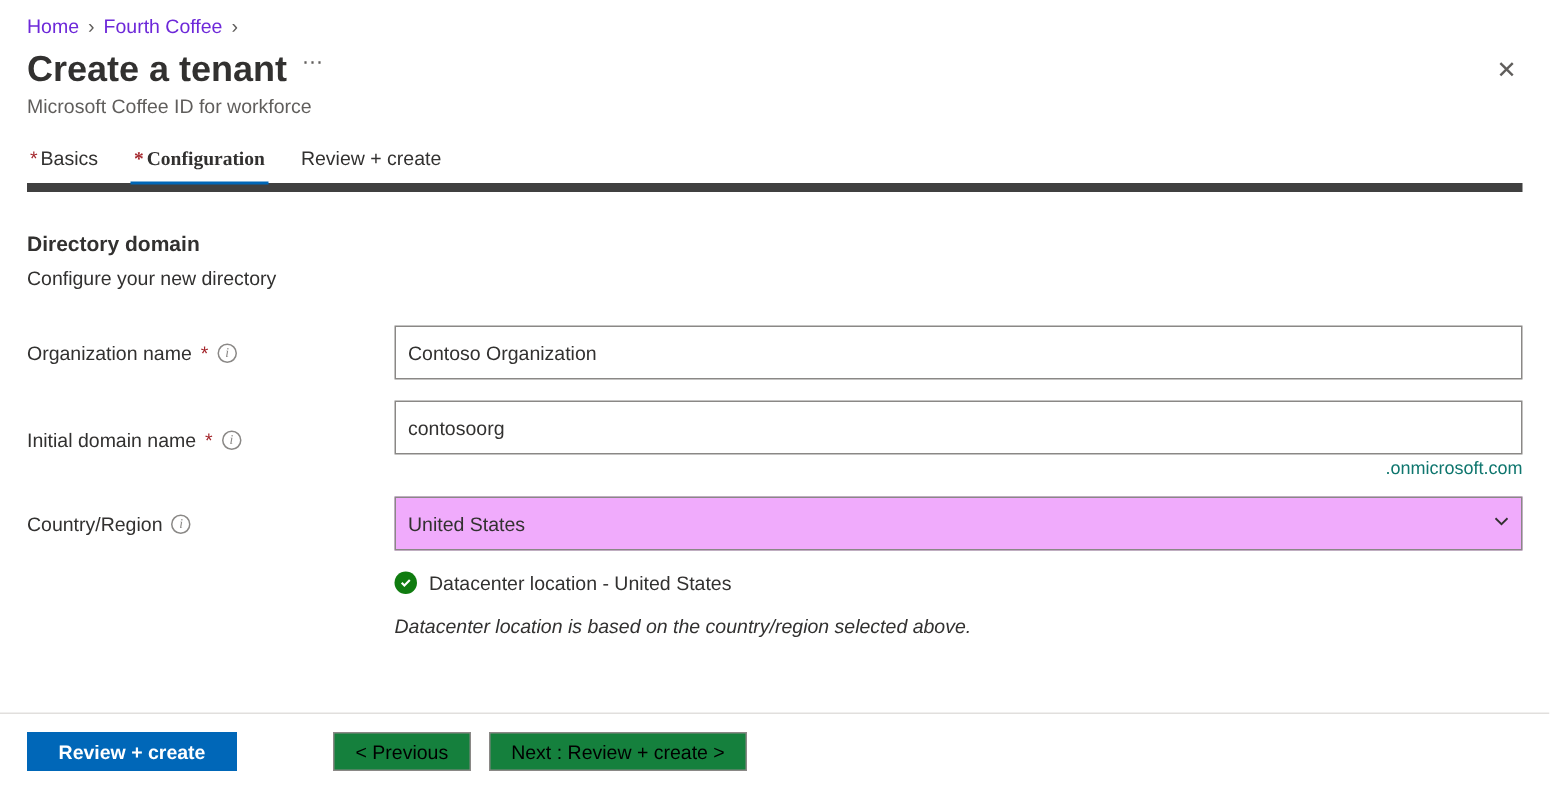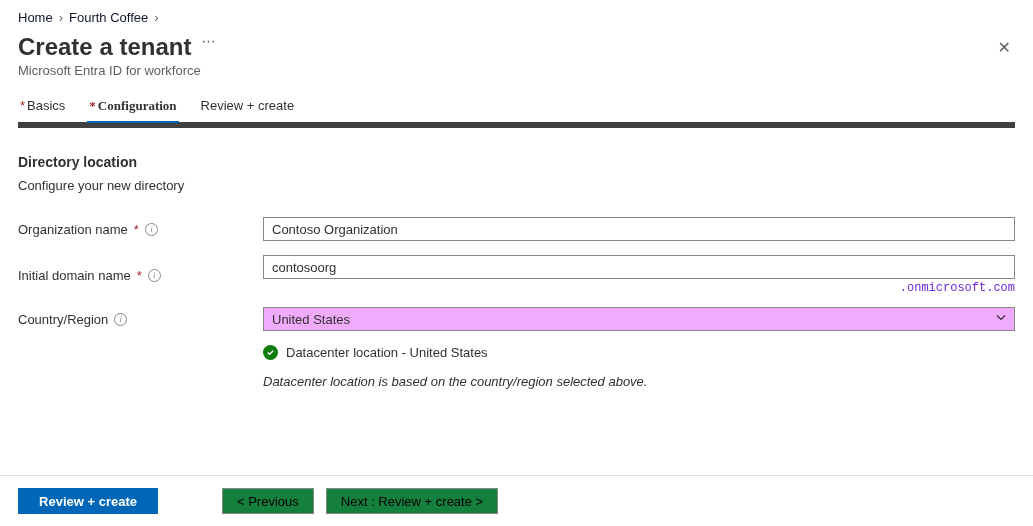--- a/index.html
+++ b/index.html
@@ -15,21 +15,21 @@
     overflow: hidden;
   }
   .content { padding: 10px 18px 0 18px; }
   .breadcrumb {
     display: flex;
     align-items: center;
     gap: 6px;
     font-size: 13px;
     margin-bottom: 8px;
   }
-  .breadcrumb a { color: #0f172a; text-decoration: none; cursor: pointer; }
+  .breadcrumb a { color: #6d28d9; text-decoration: none; cursor: pointer; }
   .bc-sep { color: #605e5c; }
   .title-row {
     display: flex;
     align-items: center;
     gap: 10px;
     justify-content: space-between;
   }
   .title-left { display: flex; align-items: flex-start; gap: 10px; }
   h1 { font-size: 24px; font-weight: 600; margin: 0; }
   .ellipsis { color: #605e5c; cursor: pointer; font-size: 14px; letter-spacing: 1px; }
@@ -64,35 +64,34 @@
   .row .label-col { width: 245px; display: flex; align-items: center; gap: 6px; font-size: 13px; }
   .row .label-col .req { color: #a4262c; }
   .info-icon {
     display: inline-flex; align-items: center; justify-content: center;
     width: 13px; height: 13px; border: 1px solid #8a8886; border-radius: 50%;
     font-size: 9px; color: #8a8886; line-height: 1; font-style: italic; font-family: Georgia, serif;
   }
   .field-col { flex: 1; }
   .text-input, .select-input {
     width: 100%;
-    height: 24px;
+    height: 36px;
     border: 1px solid #8a8886;
     padding: 1px 8px;
     font-size: 13px;
     font-family: inherit;
     background: #fff;
     color: #323130;
   }
   .suffix-wrap { position: relative; }
   .domain-suffix {
     text-align: right;
     font-size: 12px;
-    color: #6d28d9;
+    color: #0f766e;
     margin-top: 2px;
-    font-family: Liberation Mono, monospace;
   }
   .select-wrap { position: relative; }
   .select-input { appearance: none; -webkit-appearance: none; padding-right: 26px; cursor: pointer; background:#f0abfc; }
   .chevron {
     position: absolute; right: 8px; top: 50%; transform: translateY(-50%);
     pointer-events: none; color: #323130;
   }
   .dc-row { margin-left: 245px; display: flex; align-items: center; gap: 8px; margin-top: 8px; }
   .check-icon {
     display: inline-flex; align-items: center; justify-content: center;
@@ -137,35 +136,35 @@
     <span class="bc-sep">›</span>
   </nav>
 
   <div class="title-row">
     <div class="title-left">
       <h1>Create a tenant</h1>
       <span class="ellipsis">⋯</span>
     </div>
     <span class="close-btn">✕</span>
   </div>
-  <div class="subtitle">Microsoft Entra ID for workforce</div>
+  <div class="subtitle">Microsoft Coffee ID for workforce</div>
 
   <div class="tabs">
     <div class="tab">
       <span class="req">*</span><span>Basics</span>
     </div>
     <div class="tab active">
       <span class="req">*</span><span>Configuration</span>
     </div>
     <div class="tab">
       <span>Review + create</span>
     </div>
   </div>
 
-  <div class="section-title">Directory location</div>
+  <div class="section-title">Directory domain</div>
   <div class="section-desc">Configure your new directory</div>
 
   <div class="form">
 
     <div class="row">
       <div class="label-col">
         <span>Organization name</span>
         <span class="req">*</span>
         <span class="info-icon">i</span>
       </div>

